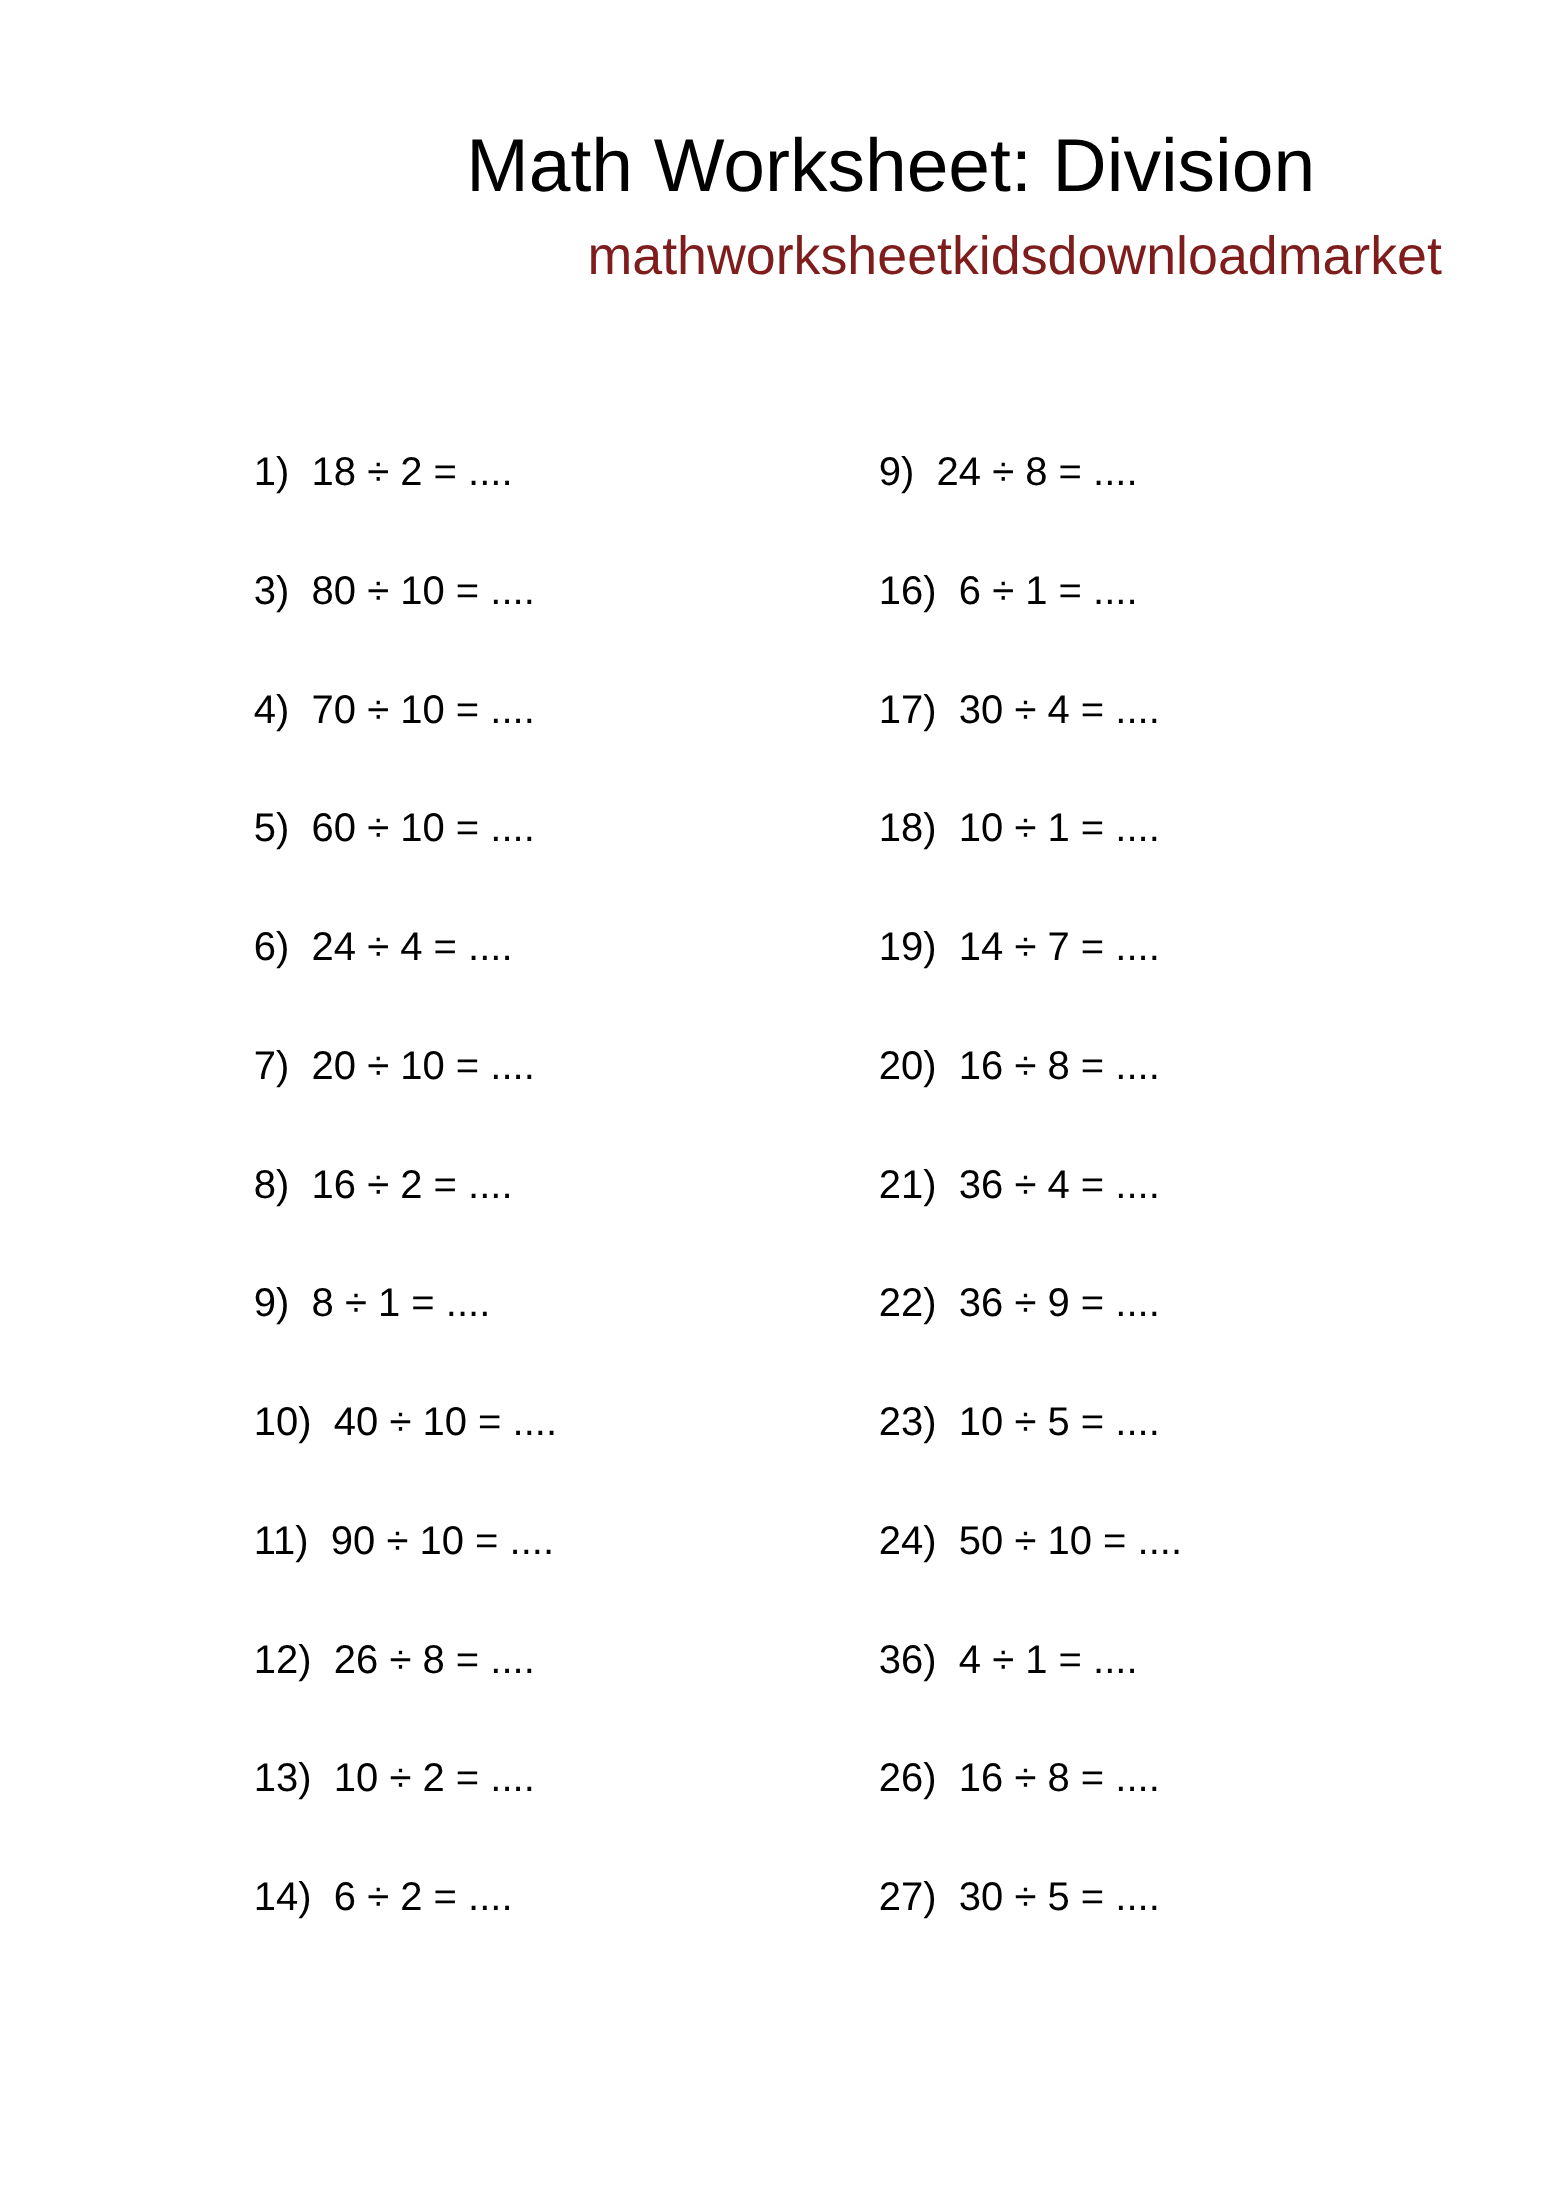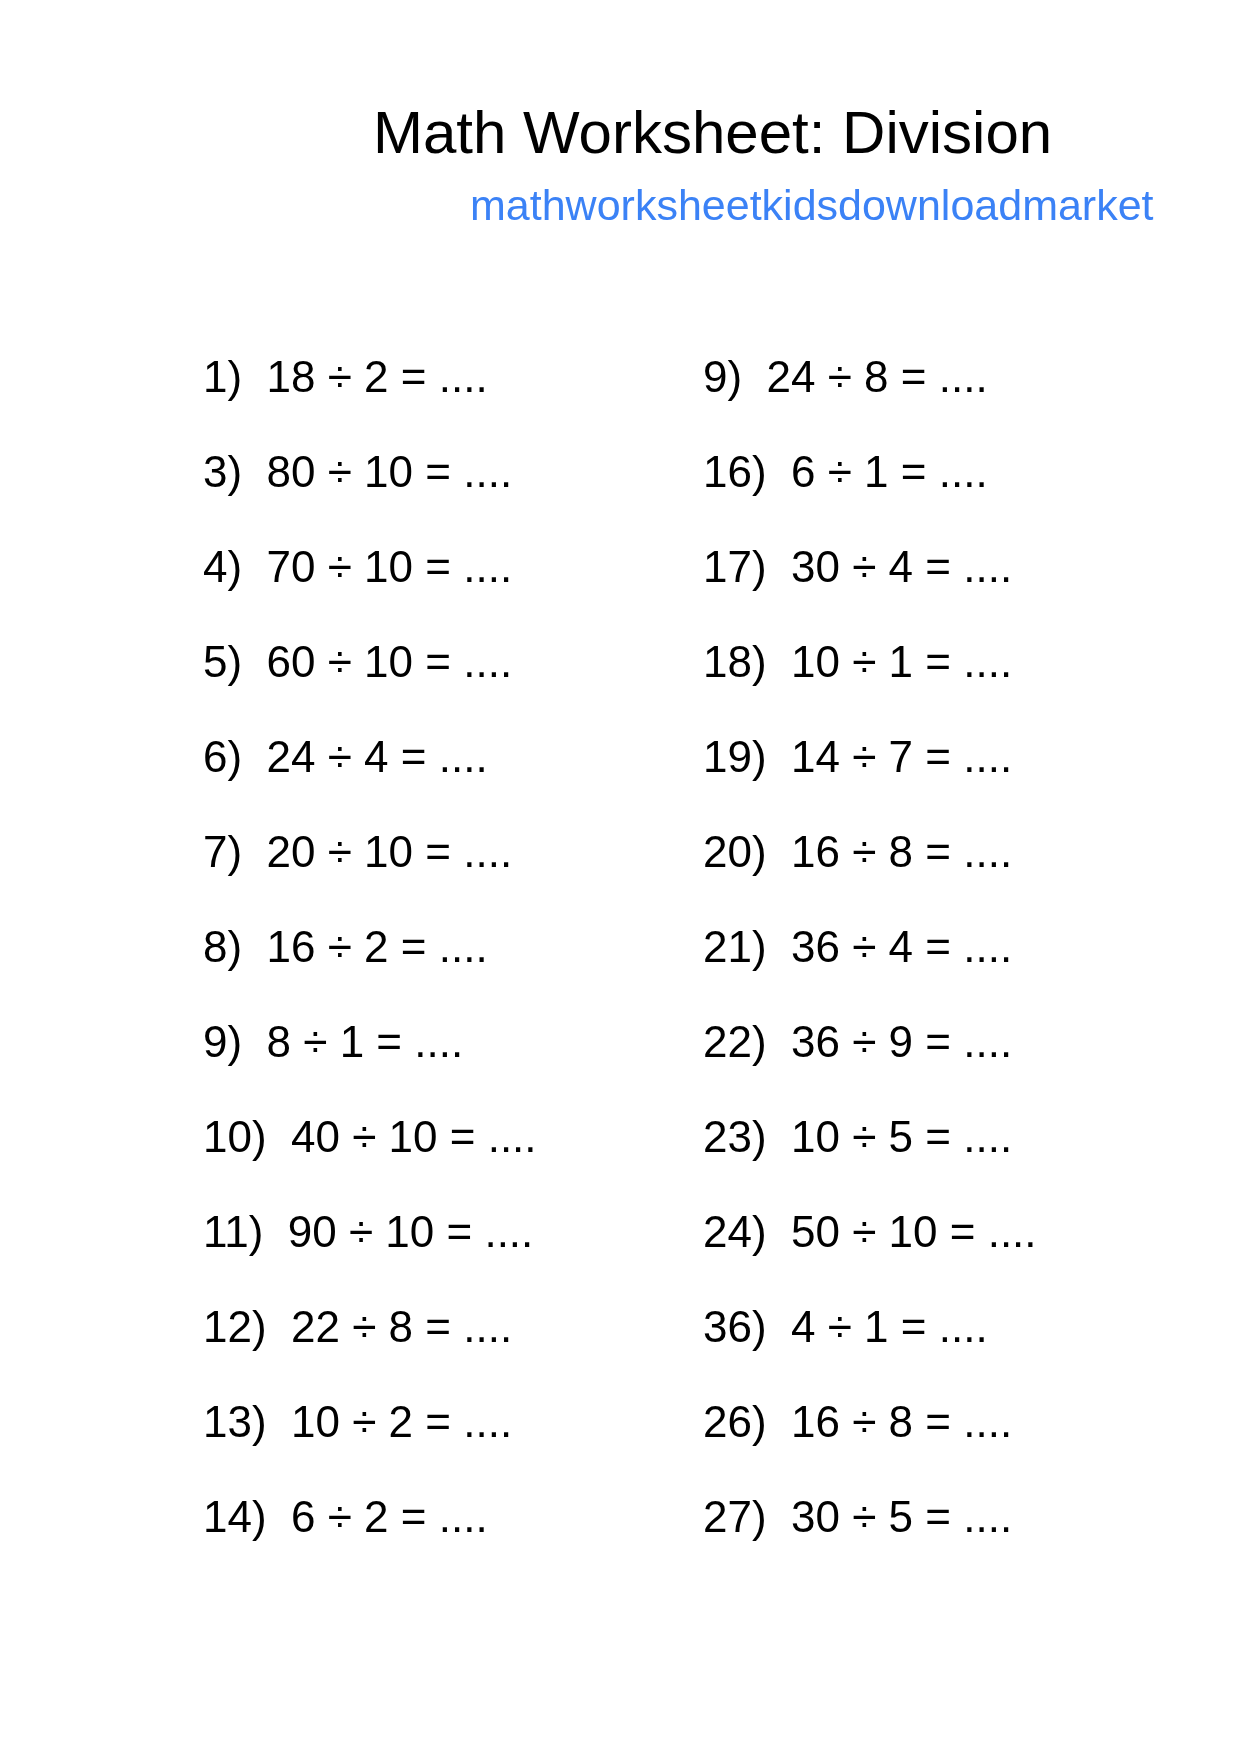--- a/index.html
+++ b/index.html
@@ -1,44 +1,44 @@
 <!DOCTYPE html>
 <html><head>
   <meta charset="utf-8">
   <style>
     html, body { margin: 0; padding: 0; background: #ffffff; }
     body { width: 1240px; height: 1754px; position: relative; overflow: hidden;
            font-family: "Liberation Sans", sans-serif; color: #000; }
     .title { position: absolute; left: 373px; top: 98px; font-size: 60px; line-height: 70px;
              white-space: nowrap; color: #000000; }
     .subtitle { position: absolute; left: 470px; top: 180px; font-size: 43px; line-height: 50px;
-                white-space: nowrap; color: #3b82f6; text-align: right; }
+                white-space: nowrap; color: #7f1d1d; text-align: right; }
     .col { position: absolute; top: 352px; }
     .col.left { left: 203px; }
     .col.right { left: 703px; }
-    .problem { height: 95px; font-size: 44px; line-height: 50px; white-space: pre; }
+    .problem { height: 95px; font-size: 32px; line-height: 50px; white-space: pre; }
   </style>
 </head>
 <body>
 
 <div class="title">Math Worksheet: Division</div>
 <div class="subtitle">mathworksheetkidsdownloadmarket</div>
 
 <div class="col left">
   <div class="problem"><span>1)</span>  <span>18 ÷ 2 = ....</span></div>
   <div class="problem"><span>3)</span>  <span>80 ÷ 10 = ....</span></div>
   <div class="problem"><span>4)</span>  <span>70 ÷ 10 = ....</span></div>
   <div class="problem"><span>5)</span>  <span>60 ÷ 10 = ....</span></div>
   <div class="problem"><span>6)</span>  <span>24 ÷ 4 = ....</span></div>
   <div class="problem"><span>7)</span>  <span>20 ÷ 10 = ....</span></div>
   <div class="problem"><span>8)</span>  <span>16 ÷ 2 = ....</span></div>
   <div class="problem"><span>9)</span>  <span>8 ÷ 1 = ....</span></div>
   <div class="problem"><span>10)</span>  <span>40 ÷ 10 = ....</span></div>
   <div class="problem"><span>11)</span>  <span>90 ÷ 10 = ....</span></div>
-  <div class="problem"><span>12)</span>  <span>22 ÷ 8 = ....</span></div>
+  <div class="problem"><span>12)</span>  <span>26 ÷ 8 = ....</span></div>
   <div class="problem"><span>13)</span>  <span>10 ÷ 2 = ....</span></div>
   <div class="problem"><span>14)</span>  <span>6 ÷ 2 = ....</span></div>
 </div>
 
 <div class="col right">
   <div class="problem"><span>9)</span>  <span>24 ÷ 8 = ....</span></div>
   <div class="problem"><span>16)</span>  <span>6 ÷ 1 = ....</span></div>
   <div class="problem"><span>17)</span>  <span>30 ÷ 4 = ....</span></div>
   <div class="problem"><span>18)</span>  <span>10 ÷ 1 = ....</span></div>
   <div class="problem"><span>19)</span>  <span>14 ÷ 7 = ....</span></div>

